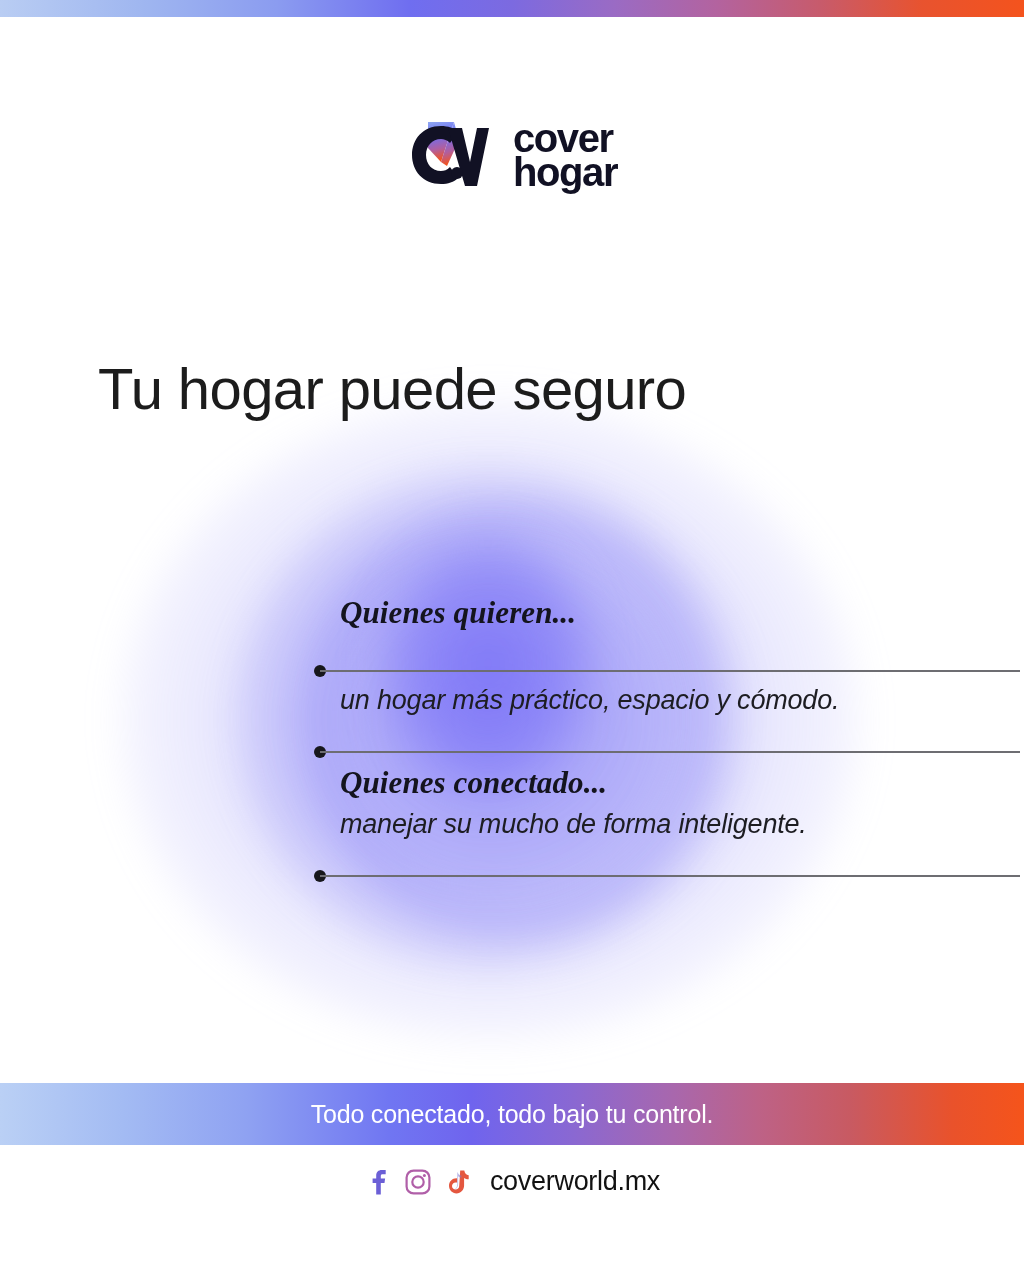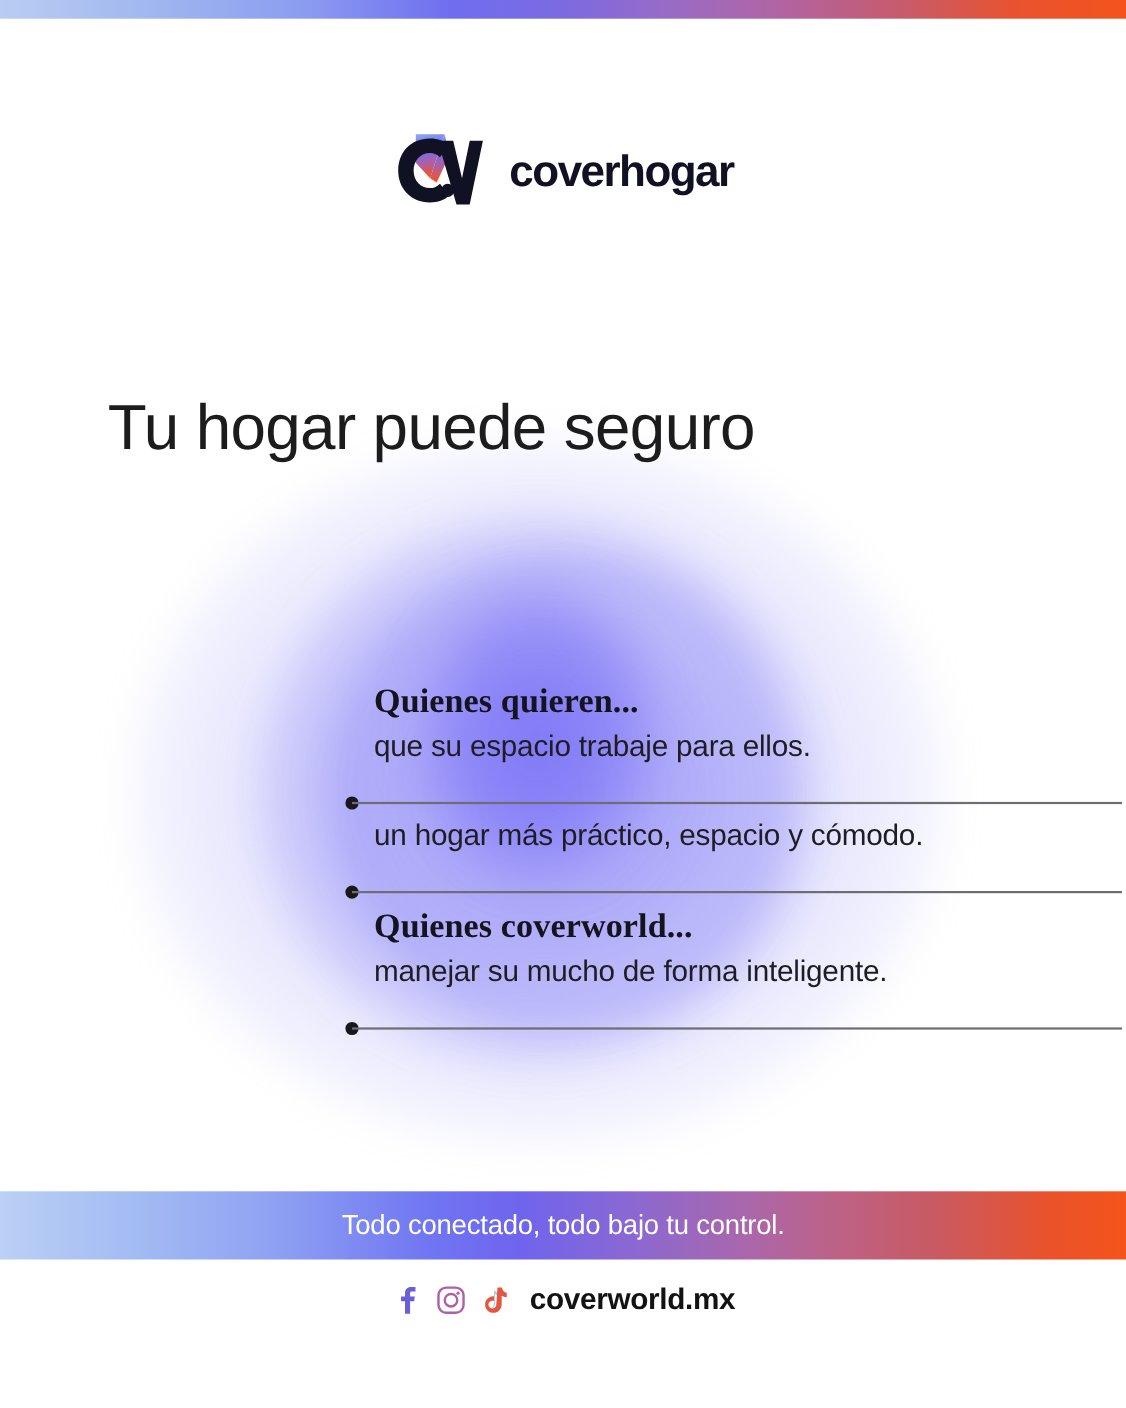--- a/index.html
+++ b/index.html
@@ -109,21 +109,21 @@
   .logo {
     display: flex;
     align-items: center;
     gap: 14px;
   }
   .logo-mark {
     display: block;
   }
   .logo-word {
     display: flex;
-    flex-direction: row;
+    flex-direction: column;
     line-height: 0.84;
     color: #111124;
     font-weight: 800;
     font-size: 40px;
     letter-spacing: -1.4px;
   }
 
   
   .headline {
     position: absolute;
@@ -135,22 +135,23 @@
     line-height: 1.30;
     font-weight: 400;
     letter-spacing: -0.6px;
   }
   .headline-line { display: block; white-space: nowrap; }
 
   
   .audience-list {
     position: absolute;
     left: 0;
-    top: 618px;
-    width: 1024px;
+    top: 594px;
+    width: 1024px;
+    font-style: italic;
   }
   .audience-item {
     position: relative;
     padding-left: 340px;
     padding-bottom: 14px;
   }
   .audience-title {
     font-family: "Liberation Serif", serif;
     font-size: 31px;
     font-weight: 700;
@@ -234,21 +235,21 @@
     display: inline-flex;
     align-items: center;
     justify-content: center;
     width: 30px;
     height: 30px;
   }
   .site-url {
     margin-left: 9px;
     font-size: 27px;
     color: #121212;
-    font-weight: 700;
+    font-weight: 400;
     letter-spacing: -0.3px;
   }
 </style>
 </head>
 <body>
 
 <div class="poster">
 
   <div class="top-bar"></div>
 
@@ -287,37 +288,36 @@
   </div>
 
   <h1 class="headline">
     <span class="headline-line">Tu hogar puede seguro</span>
   </h1>
 
   <div class="audience-list">
 
     <div class="audience-item">
       <div class="audience-title">Quienes quieren...</div>
-      <div class="audience-desc">que su espacio trabaje para ellos.</div>
     </div>
     <div class="divider">
       <span class="divider-dot"></span>
       <span class="divider-line"></span>
     </div>
 
     <div class="audience-item">
       <div class="audience-desc">un hogar más práctico, espacio y cómodo.</div>
     </div>
     <div class="divider">
       <span class="divider-dot"></span>
       <span class="divider-line"></span>
     </div>
 
     <div class="audience-item">
-      <div class="audience-title">Quienes coverworld...</div>
+      <div class="audience-title">Quienes conectado...</div>
       <div class="audience-desc">manejar su mucho de forma inteligente.</div>
     </div>
     <div class="divider">
       <span class="divider-dot"></span>
       <span class="divider-line"></span>
     </div>
 
   </div>
 
   <div class="footer-banner">

